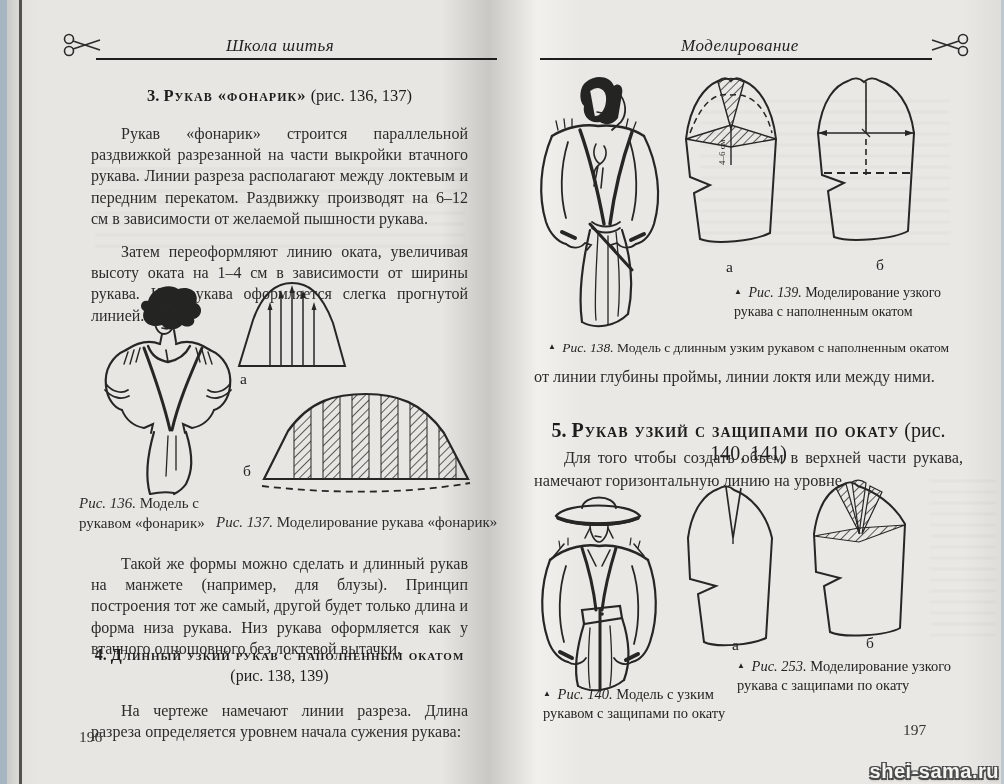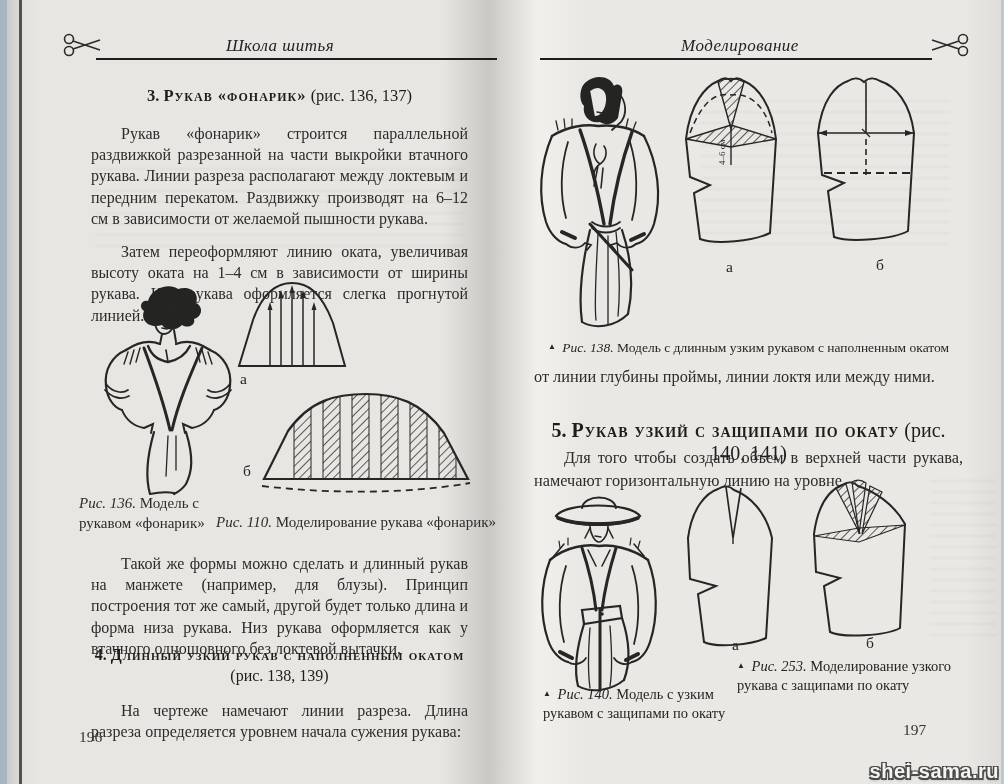--- a/index.html
+++ b/index.html
@@ -149,21 +149,21 @@
     <path d="M8,94 L32,46 C54,15 80,9 110,9 C140,9 166,17 188,48 L212,94 Z"></path>
     <path d="M6,101 C75,109 150,109 214,98" stroke-dasharray="7 5" stroke-width="1.8"></path>
   </svg>
   <div class="abs sub-label" style="left:243px;top:462px">б</div>
 
   <div class="abs fig-cap" style="left:79px;top:493px;width:172px">
     <span class="lbl">Рис. 136.</span>
     <span>Модель с рукавом «фонарик»</span>
   </div>
   <div class="abs fig-cap nowrap" style="left:216px;top:512px">
-    <span class="lbl">Рис. 110.</span>
+    <span class="lbl">Рис. 137.</span>
     <span>Моделирование рукава «фонарик»</span>
   </div>
 
   <div class="abs col" style="left:79px;top:541px;width:401px">
     <p>Такой же формы можно сделать и длинный рукав на манжете (например, для блузы). Принцип построения тот же самый, другой будет только длина и форма низа рукава. Низ рукава оформляется как у втачного одношовного без локтевой вытачки.</p>
   </div>
 
   <div class="abs sec-head" style="left:79px;top:645px;width:401px;font-size:16px;line-height:20.5px">
     <span class="num">4.</span>
     <span class="sc">Длинный узкий рукав с наполненным окатом</span><br>
@@ -226,20 +226,25 @@
     <line x1="8" y1="60" x2="104" y2="60" stroke-width="1.6"></line>
     <polygon points="17,57 17,63 8,60" fill="#262624" stroke="none"></polygon>
     <polygon points="95,57 95,63 104,60" fill="#262624" stroke="none"></polygon>
     <line x1="56" y1="9" x2="56" y2="60" stroke-width="1.6"></line>
     <line x1="52" y1="56" x2="60" y2="64" stroke-width="1.2"></line>
     <line x1="56" y1="66" x2="56" y2="102" stroke-dasharray="6 4" stroke-width="1.6"></line>
     <line x1="14" y1="100" x2="102" y2="100" stroke-dasharray="8 5" stroke-width="1.8"></line>
   </svg>
   <div class="abs sub-label" style="left:876px;top:256px">б</div>
 
+  <div class="abs fig-cap-r" style="left:734px;top:282px;width:218px">
+    <span class="marker">▲</span>
+    <span class="lbl">Рис. 139.</span>
+    <span>Моделирование узкого рукава с наполненным окатом</span>
+  </div>
 
   <div class="abs fig-cap-r nowrap center" style="left:534px;top:337px;width:429px;font-size:13.5px">
     <span class="marker">▲</span>
     <span class="lbl">Рис. 138.</span>
     <span>Модель с длинным узким рукавом с наполненным окатом</span>
   </div>
 
   <div class="abs col2" style="left:534px;top:366px;width:429px">
     <p>от линии глубины проймы, линии локтя или между ними.</p>
   </div>

